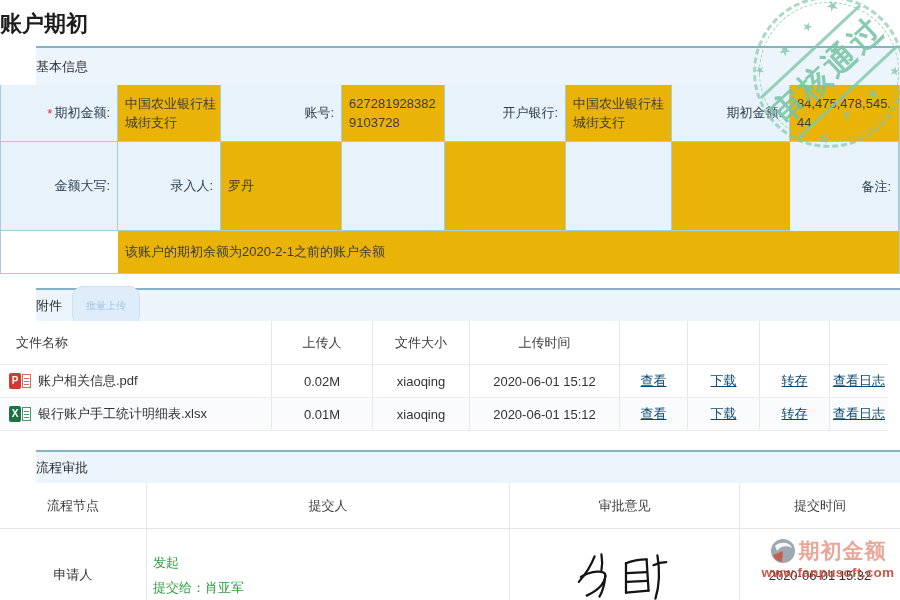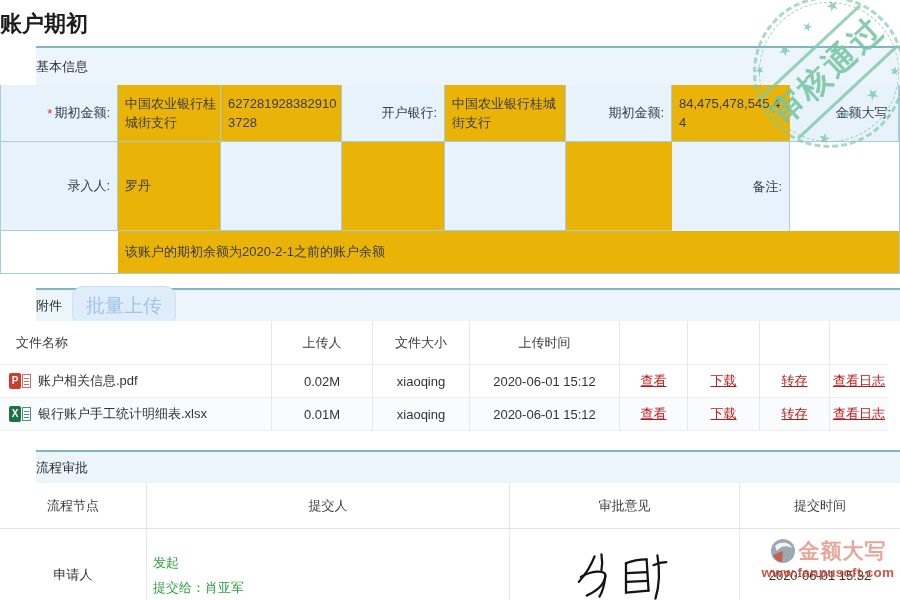--- a/index.html
+++ b/index.html
@@ -9,21 +9,21 @@
   
   .page-title { height:46px; padding-top:9px; text-align:left;
     font-size:22px; font-weight:bold; color:#1c1c1c; }
 
   
   .band { background:#edf5fc; border-top:2px solid #84b3c3; display:flex; align-items:center;
     padding-left:0; font-size:13px; color:#2e2e2e;margin-left:36px; }
   .band-basic { height:39px; }
   .band-small { height:33px; }
   .btn-batch { margin-left:10px; height:40px; padding:0 13px; background:#dfecf9;
-    border:1px solid #cfe0f2; border-radius:11px; color:#a3c4e6; font-size:19px;
+    border:1px solid #cfe0f2; border-radius:11px; color:#a3c4e6; font-size:10px;
     line-height:22px; cursor:pointer; }
 
   
   .info-table { width:900px; border:1px solid #a6cdda; border-top:none;
     display:grid; grid-template-columns:117px 103px 121px 103px 121px 106px 118px 1fr;
     grid-template-rows:57px 89px 42px; font-size:13px; }
   .cell { border-right:1px solid #a6cdda; border-bottom:1px solid #a6cdda;
     display:flex; align-items:center; }
   .cell.lastcol { border-right:none; }
   .cell.lastrow { border-bottom:none; }
@@ -38,21 +38,21 @@
   .attach-table { width:888px; display:grid;
     grid-template-columns:272px 101px 97px 150px 68px 72px 70px 1fr;
     grid-template-rows:44px 33px 33px; font-size:13px; }
   .acell { border-right:1px solid #e8e8e8; border-bottom:1px solid #ededed;
     display:flex; align-items:center; justify-content:center; background:#fff; }
   .acell.lastcol { border-right:none; }
   .acell.hdr { color:#3b3b3b; }
   .acell.left { justify-content:flex-start; padding-left:16px; }
   .acell.fname { justify-content:flex-start; padding-left:9px; gap:7px; }
   .arow-even { background:#fafbfc; }
-  a.lnk { color:#b91c1c; text-decoration:underline; cursor:pointer; }
+  a.lnk { color:#0c4a6e; text-decoration:underline; cursor:pointer; }
 
   
   .ficon { display:inline-flex; flex:0 0 auto; }
   .fi-badge { width:12px; height:16px; border-radius:2px; color:#fff;
     font-size:10px; font-weight:bold; line-height:16px; text-align:center; }
   .pdf .fi-badge { background:#cf3b30; }
   .xls .fi-badge { background:#1f7246; }
   .fi-page { width:9px; height:14px; margin:1px 0 0 1px; background:#fff;
     display:flex; flex-direction:column; justify-content:center; gap:2px; padding:0 1px; }
   .pdf .fi-page { border:1px solid #d86a60; }
@@ -109,20 +109,21 @@
   <span>基本信息</span>
 </div>
 
 <div class="info-table">
 
   <div class="cell cell-label">
     <span class="req">*</span>
     <span>期初金额:</span>
   </div>
   <div class="cell cell-value">中国农业银行桂城街支行</div>
+  <div class="cell cell-label">账号:</div>
   <div class="cell cell-value">6272819283829103728</div>
   <div class="cell cell-label">开户银行:</div>
   <div class="cell cell-value">中国农业银行桂城街支行</div>
   <div class="cell cell-label">期初金额:</div>
   <div class="cell cell-value lastcol">84,475,478,545.44</div>
 
   <div class="cell cell-label">金额大写:</div>
   <div class="cell cell-label">录入人:</div>
   <div class="cell cell-value">罗丹</div>
   <div class="cell cell-label"></div>
@@ -263,16 +264,16 @@
   </div>
 </div>
 
 <div class="vendor">
   <div class="vendor-row">
     <svg width="26" height="26" viewBox="0 0 26 26">
       <circle cx="13" cy="13" r="12" fill="#7d8b99" opacity="0.85"></circle>
       <path d="M3,17 A11,11 0 0 0 12,24 L13,13 Z" fill="#c6412e" opacity="0.9"></path>
       <path d="M5,8 C10,3 20,4 22,10 C17,7 10,8 7,13 Z" fill="#ffffff" opacity="0.9"></path>
     </svg>
-    <span class="vendor-name">金额大写</span>
+    <span class="vendor-name">期初金额</span>
   </div>
   <div class="vendor-url">www.fanpusoft.com</div>
 </div>
 
 </body></html>

